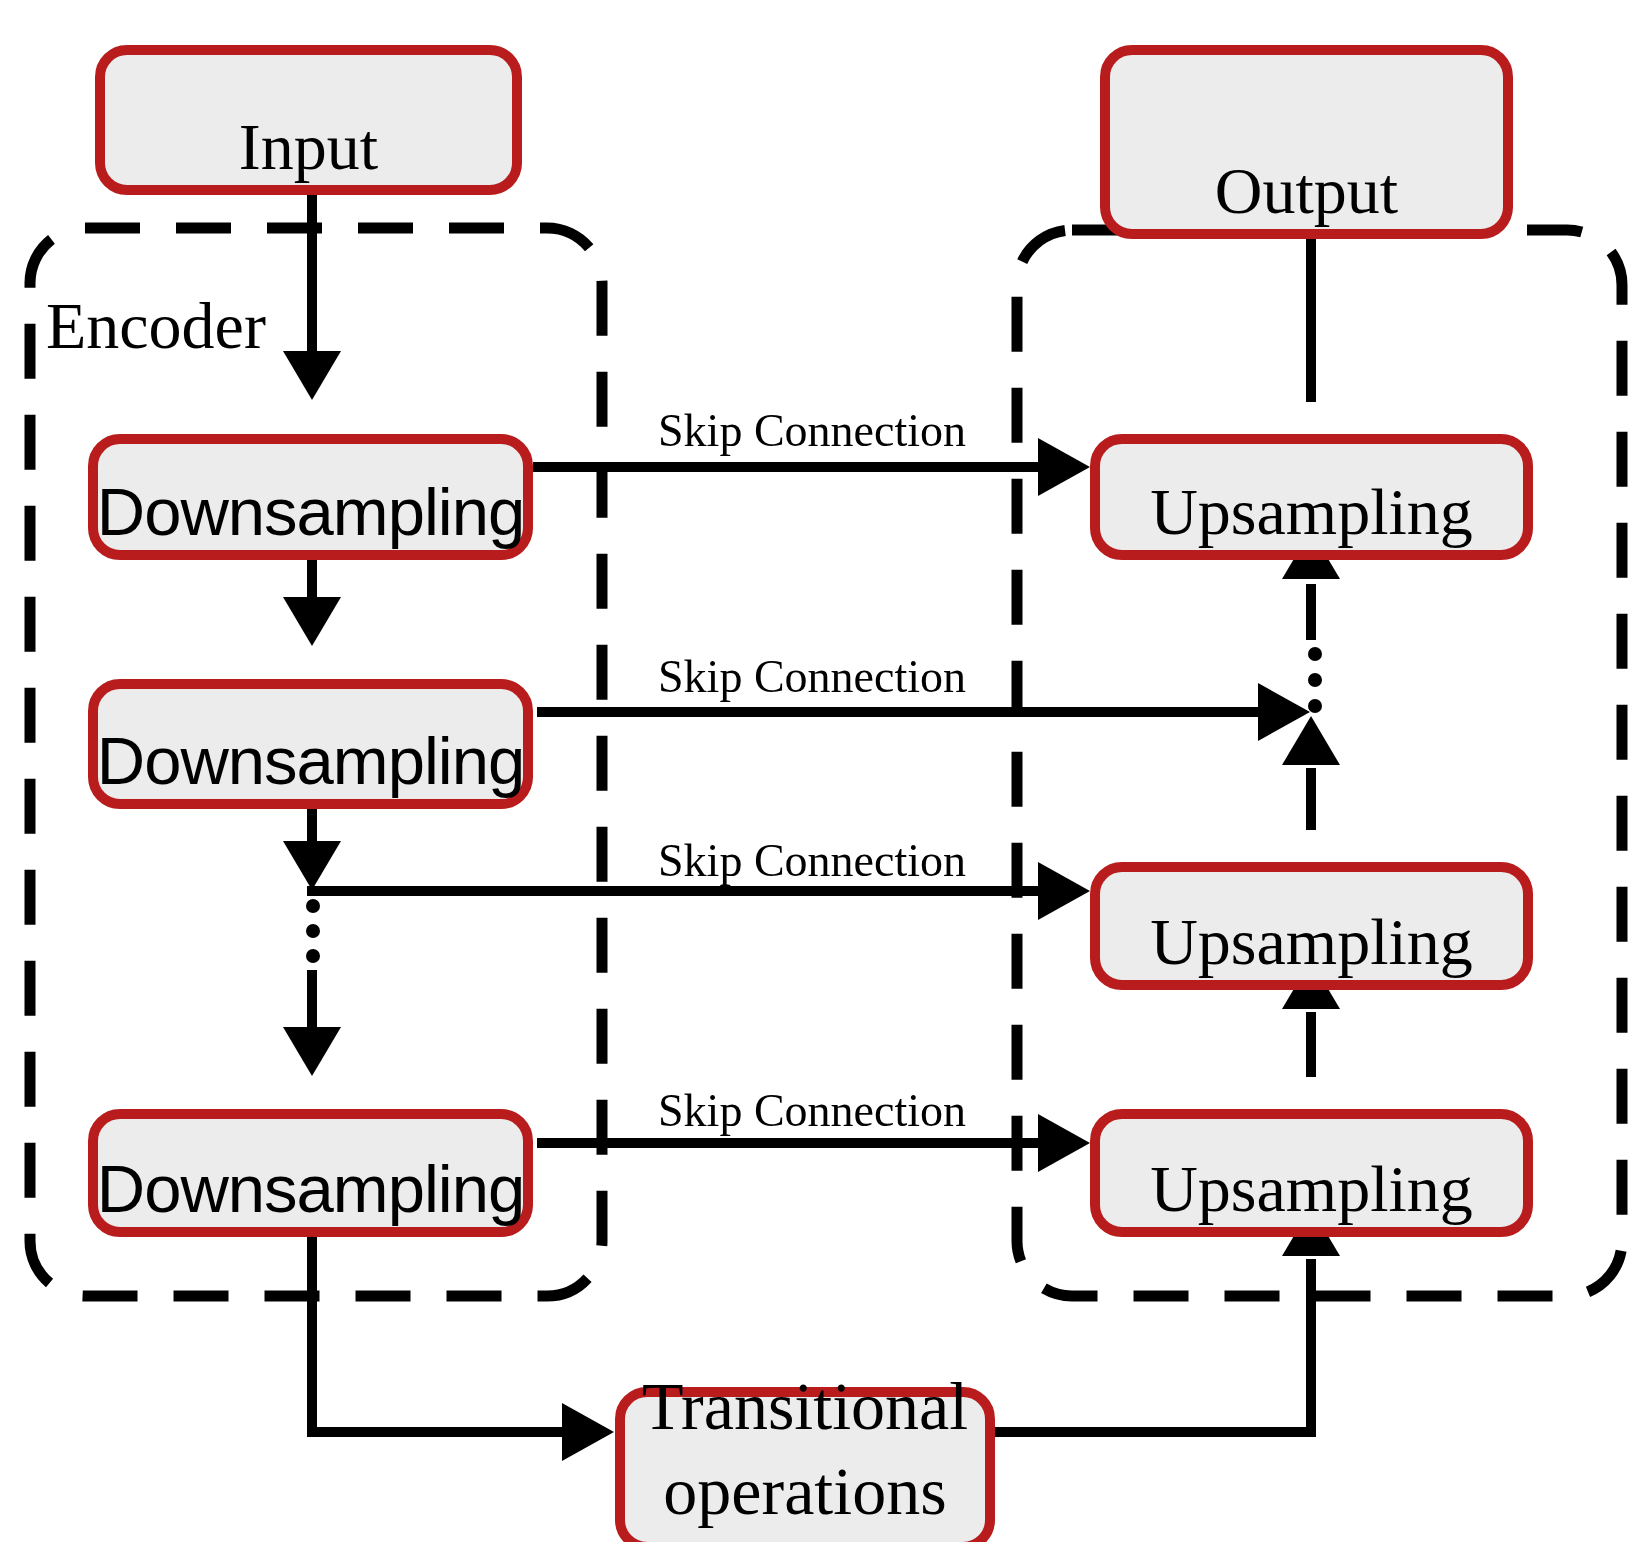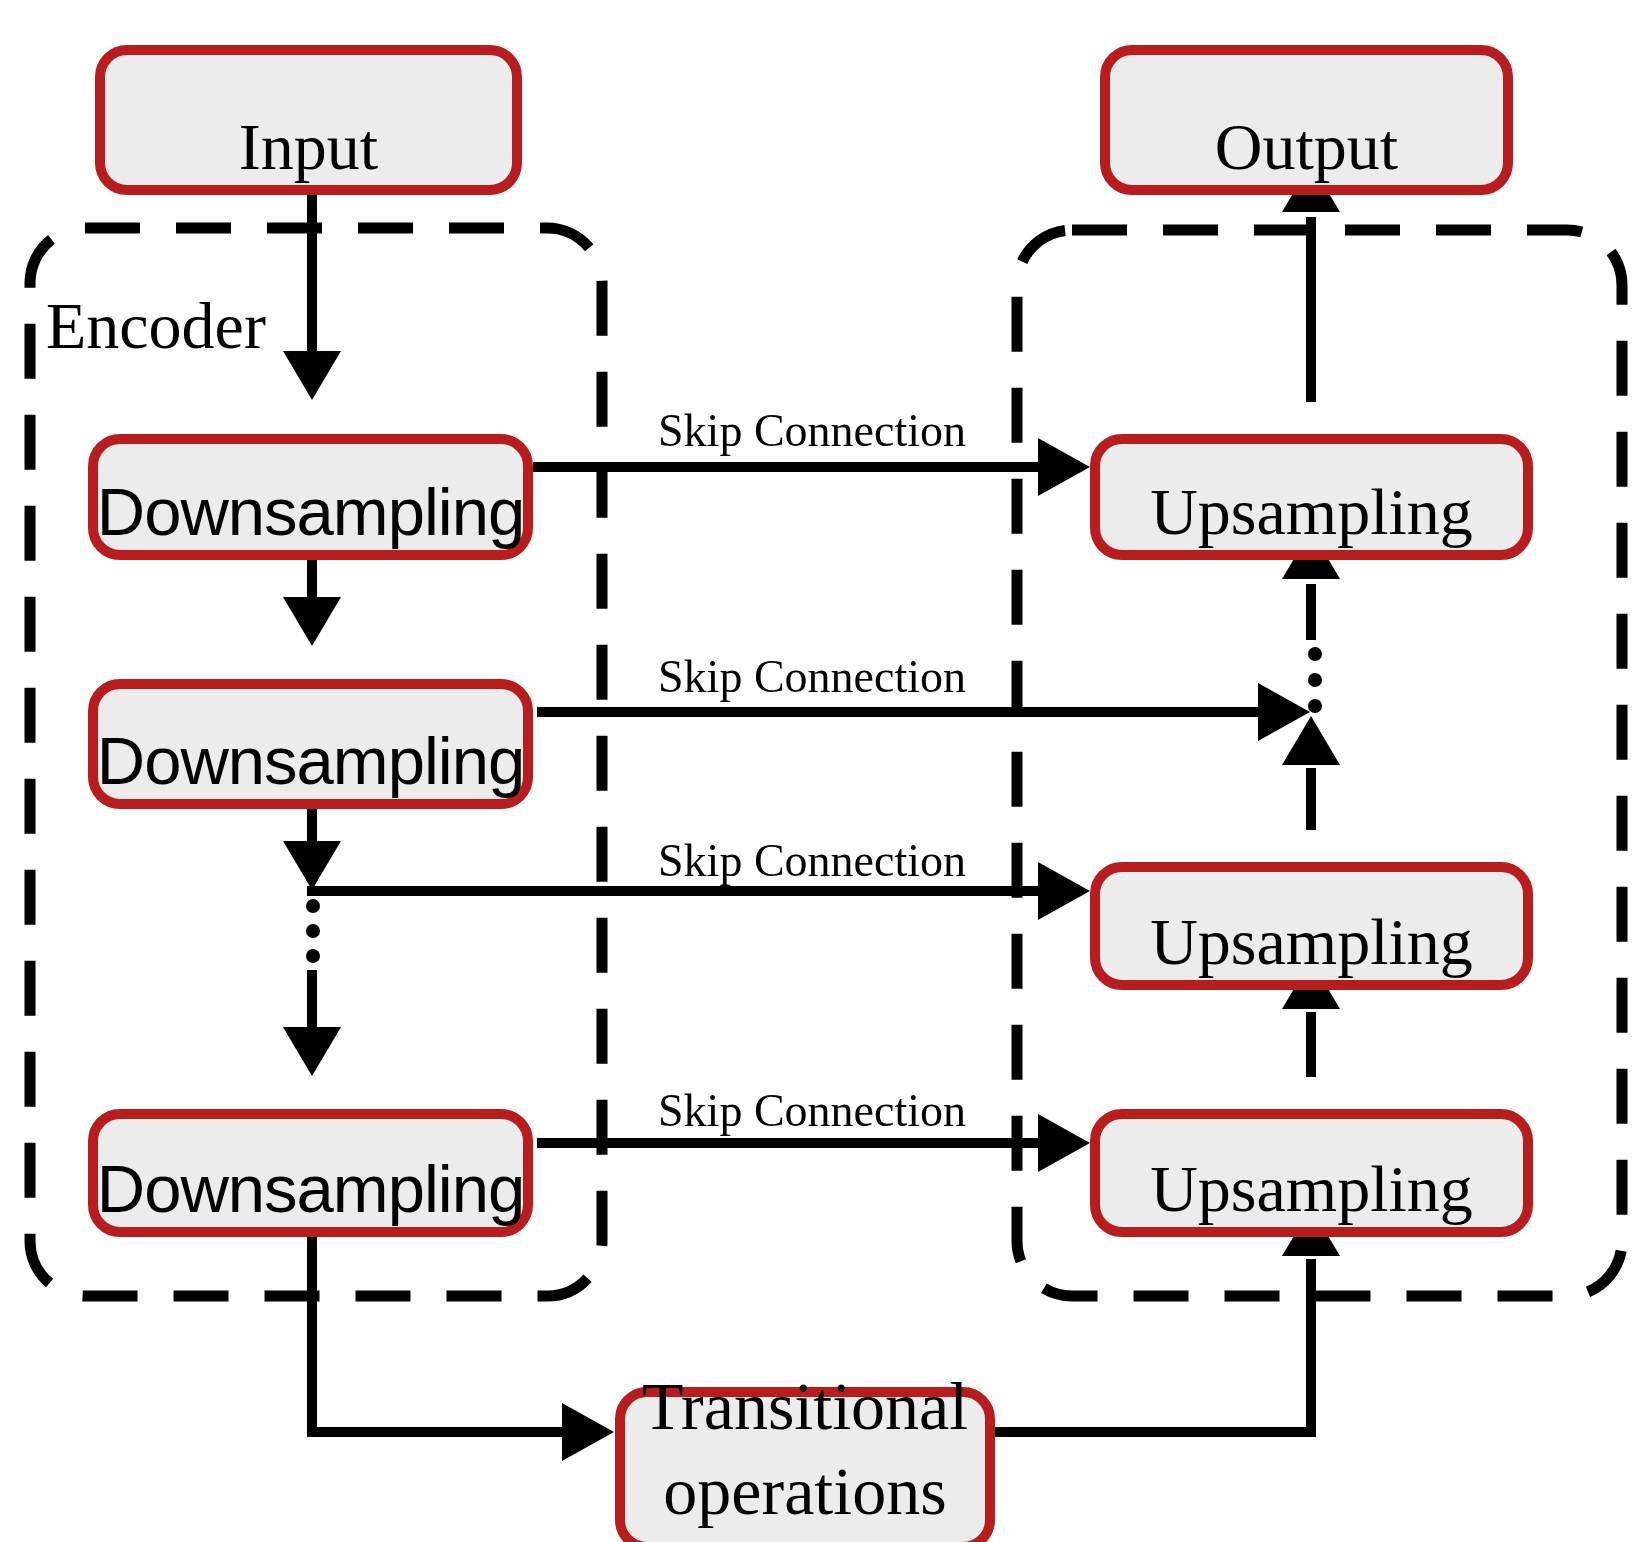--- a/index.html
+++ b/index.html
@@ -141,21 +141,21 @@
 
   <div class="skip-label" style="top:404px;">Skip Connection</div>
   <div class="skip-label" style="top:650px;">Skip Connection</div>
   <div class="skip-label" style="top:834px;">Skip Connection</div>
   <div class="skip-label" style="top:1084px;">Skip Connection</div>
 
   <div class="node serif-node" style="left:95px; top:13px; width:427px; height:150px;">
     <span>Input</span>
   </div>
 
-  <div class="node serif-node" style="left:1100px; top:13px; width:413px; height:150px;">
+  <div class="node serif-node" style="left:1100px; top:13px; width:413px; height:194px;">
     <span>Output</span>
   </div>
 
   <div class="node sans-node" style="left:88px; top:402px; width:445px; height:126px;">
     <span>Downsampling</span>
   </div>
 
   <div class="node sans-node" style="left:88px; top:647px; width:445px; height:130px;">
     <span>Downsampling</span>
   </div>

